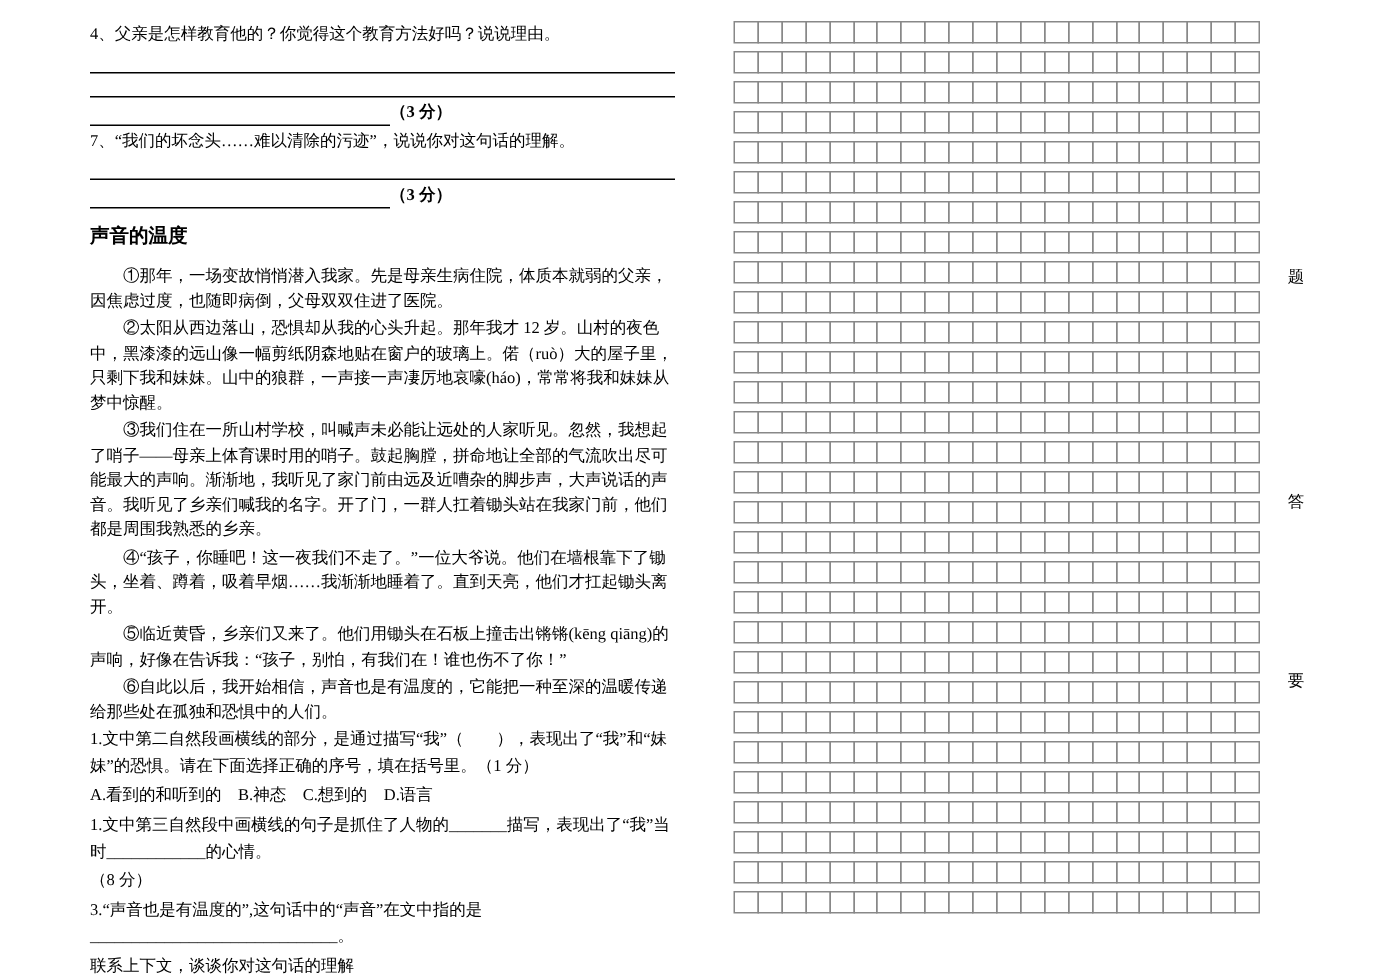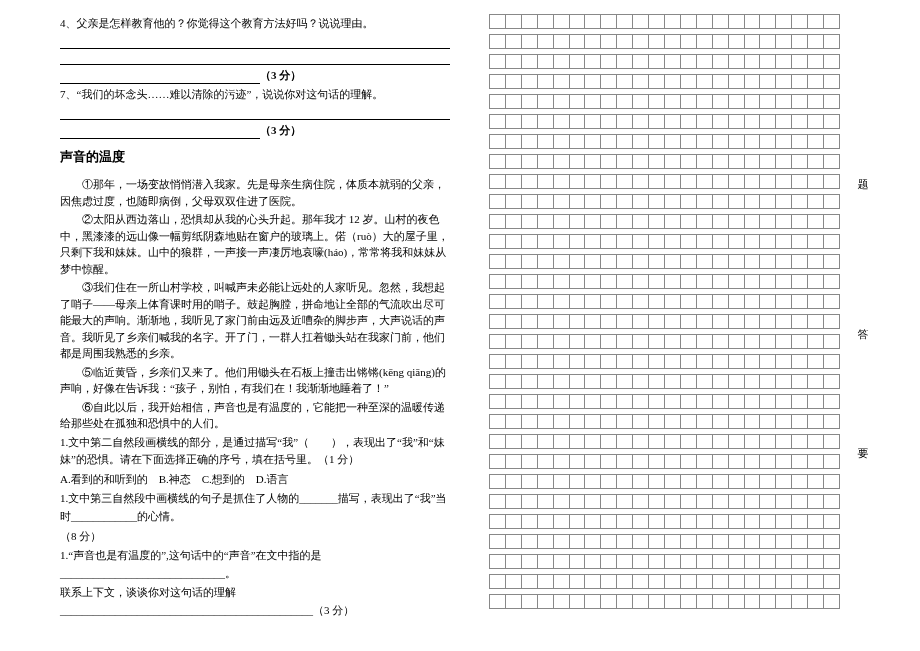--- a/index.html
+++ b/index.html
@@ -83,28 +83,29 @@
     <div class="line score"><span class="underline" style="width:200px"></span><span>（3 分）</span></div>
 
     <div class="line">7、“我们的坏念头……难以清除的污迹”，说说你对这句话的理解。</div>
     <div class="blank-line"></div>
     <div class="line score"><span class="underline" style="width:200px"></span><span>（3 分）</span></div>
 
     <div class="title">声音的温度</div>
     <div class="para">①那年，一场变故悄悄潜入我家。先是母亲生病住院，体质本就弱的父亲，因焦虑过度，也随即病倒，父母双双住进了医院。</div>
     <div class="para">②太阳从西边落山，恐惧却从我的心头升起。那年我才 12 岁。山村的夜色中，黑漆漆的远山像一幅剪纸阴森地贴在窗户的玻璃上。偌（ruò）大的屋子里，只剩下我和妹妹。山中的狼群，一声接一声凄厉地哀嚎(háo)，常常将我和妹妹从梦中惊醒。</div>
     <div class="para">③我们住在一所山村学校，叫喊声未必能让远处的人家听见。忽然，我想起了哨子——母亲上体育课时用的哨子。鼓起胸膛，拼命地让全部的气流吹出尽可能最大的声响。渐渐地，我听见了家门前由远及近嘈杂的脚步声，大声说话的声音。我听见了乡亲们喊我的名字。开了门，一群人扛着锄头站在我家门前，他们都是周围我熟悉的乡亲。</div>
-    <div class="para">⑤临近黄昏，乡亲们又来了。他们用锄头在石板上撞击出锵锵(kēng qiāng)的声响，好像在告诉我：“孩子，别怕，有我们在！我渐渐地睡着了！”</div>
+    <div class="para">④“孩子，你睡吧！这一夜我们不走了。”一位大爷说。他们在墙根靠下了锄头，坐着、蹲着，吸着早烟……我渐渐地睡着了。直到天亮，他们才扛起锄头离开。</div>
+    <div class="para">⑤临近黄昏，乡亲们又来了。他们用锄头在石板上撞击出锵锵(kēng qiāng)的声响，好像在告诉我：“孩子，别怕，有我们在！谁也伤不了你！”</div>
     <div class="para">⑥自此以后，我开始相信，声音也是有温度的，它能把一种至深的温暖传递给那些处在孤独和恐惧中的人们。</div>
 
     <div class="line">1.文中第二自然段画横线的部分，是通过描写“我”（　　），表现出了“我”和“妹妹”的恐惧。请在下面选择正确的序号，填在括号里。（1 分）</div>
     <div class="line">A.看到的和听到的　B.神态　C.想到的　D.语言</div>
     <div class="line">1.文中第三自然段中画横线的句子是抓住了人物的_______描写，表现出了“我”当时____________的心情。</div>
     <div class="line">（8 分）</div>
-    <div class="line">1.“声音也是有温度的”,这句话中的“声音”在文中指的是______________________________。</div>
+    <div class="line">3.“声音也是有温度的”,这句话中的“声音”在文中指的是______________________________。</div>
     <div class="line">联系上下文，谈谈你对这句话的理解______________________________________________（3 分）</div>
 
   </div>
 
   <div class="right-col">
     <div class="vert-label" style="top:170px">题</div>
     <div class="vert-label" style="top:320px">答</div>
     <div class="vert-label" style="top:440px">要</div>
     <div id="right-grids">
         <div class="writing-grid">

